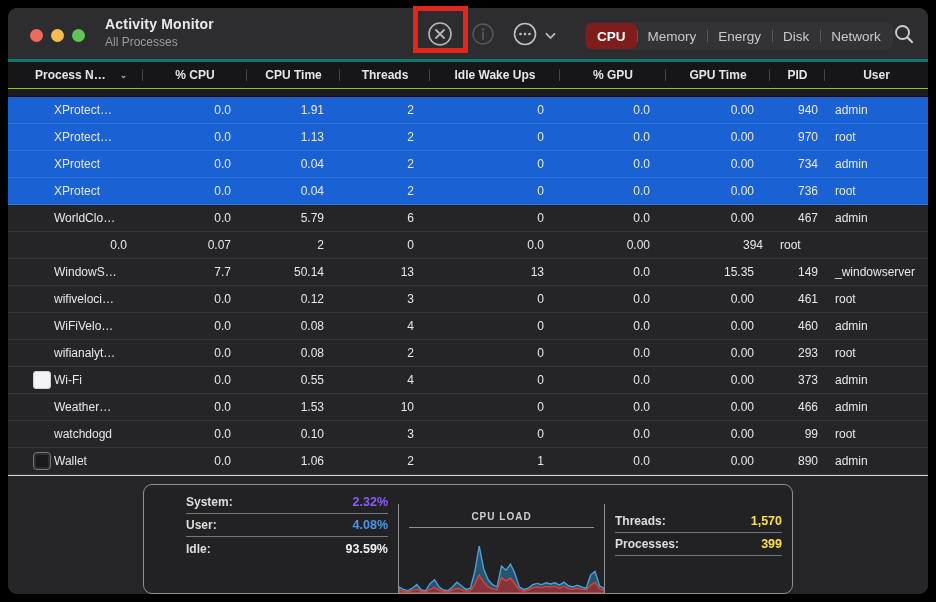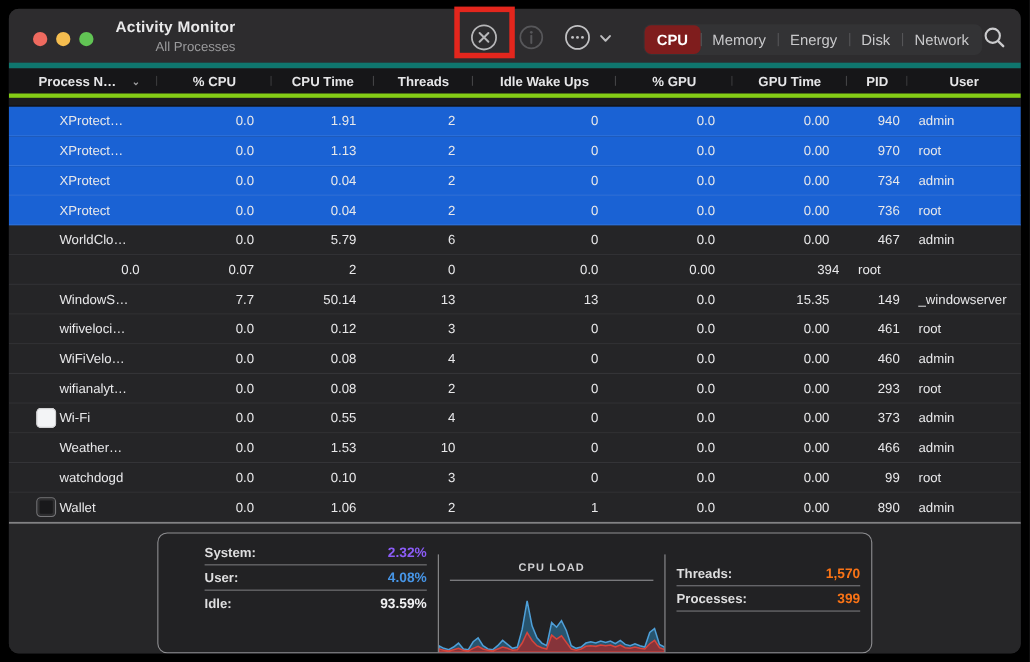--- a/index.html
+++ b/index.html
@@ -12,22 +12,21 @@
     -webkit-font-smoothing:antialiased;
   }
   .window {
     position:absolute; left:8px; top:8px; width:920px; height:586px;
     background:#252527; border-radius:9px; overflow:hidden;
     display:flex; flex-direction:column;
   }
   
   .titlebar {
     position:relative; height:54px; background:#2d2c2e; flex:0 0 54px;
-    border-bottom:5px solid #0f766e;
-    text-align:right;
+    border-bottom:3px solid #0f766e;
   }
   .traffic { position:absolute; left:22px; top:21px; display:flex; gap:8px; }
   .dot { width:13px; height:13px; border-radius:50%; }
   .titleblock { position:absolute; left:97px; top:8px; }
   .titleblock .t { font-size:14px; font-weight:bold; color:#e9e9ea; letter-spacing:.2px; }
   .titleblock .s { font-size:12px; color:#9b9b9d; margin-top:3px; }
   .tb-btn { position:absolute; top:14px; width:28px; height:28px; display:flex; align-items:center; justify-content:center; }
   .seg {
     position:absolute; left:577px; top:14px; height:28px;
     display:flex; align-items:stretch; background:#333335; border-radius:7px; padding:1px;
@@ -41,21 +40,21 @@
     content:""; position:absolute; left:0; top:7px; bottom:7px; width:1px; background:#555557;
   }
   .chev { font-size:10px; color:#bdbdbf; margin-left:4px; }
   
   .annotation-box {
     position:absolute; left:413px; top:6px; width:55px; height:47px;
     border:5px solid #e3261d; z-index:50; pointer-events:none;
   }
   
   .grid { display:grid; grid-template-columns:135px 104px 93px 90px 130px 106px 104px 55px 103px; }
-  .thead { background:#161618; height:27px; flex:0 0 27px; border-bottom:4px solid #84cc16; }
+  .thead { background:#161618; height:27px; flex:0 0 27px; border-bottom:1px solid #84cc16; }
   .th {
     position:relative; display:flex; align-items:center; justify-content:center;
     font-size:12px; font-weight:bold; color:#e6e6e8; white-space:nowrap; overflow:hidden;
   }
   .th:not(:last-child)::after {
     content:""; position:absolute; right:0; top:7px; bottom:7px; width:1px; background:#434345;
   }
   .th.name { justify-content:flex-start; padding-left:27px; }
   .th .sortchev { font-size:9px; color:#a2a2a4; margin-left:14px; }
   .partialrow { height:8px; background:#1c1c1e; border-bottom:1px solid #0c0c0e; }
@@ -81,21 +80,21 @@
     display:flex; border:1px solid #8f8f92; border-radius:9px; background:#222224;padding-left:32px;
   }
   .panel { position:relative; padding:6px 10px 0 10px; }
   .panel + .panel { border-left:1px solid #8f8f92;margin-top:19px; }
   .panel.p-left { width:222px; }
   .panel.p-mid { width:206px; padding:0; }
   .panel.p-right { flex:1; }
   .stat-row { display:flex; justify-content:space-between; align-items:center; height:23px; border-bottom:1px solid #77777a; }
   .stat-row.noline { border-bottom:none; }
   .stat-label { font-size:12px; font-weight:bold; color:#dededf; }
-  .stat-value { font-size:12.5px; font-weight:bold; color:#f97316; }
+  .stat-value { font-size:12.5px; font-weight:bold; color:#fde047; }
   .cpuload-title { text-align:center; font-size:10px; font-weight:bold; letter-spacing:1px; color:#cfcfd1; padding-top:7px; }
   .cpuload-rule { height:1px; background:#8f8f92; margin:5px 10px 0 10px; }
   .cpuload-svg { position:absolute; left:0; bottom:0; width:100%; height:64px; display:block; }
 </style>
 </head>
 <body>
 
 <div class="window">
 
   <div class="titlebar">

